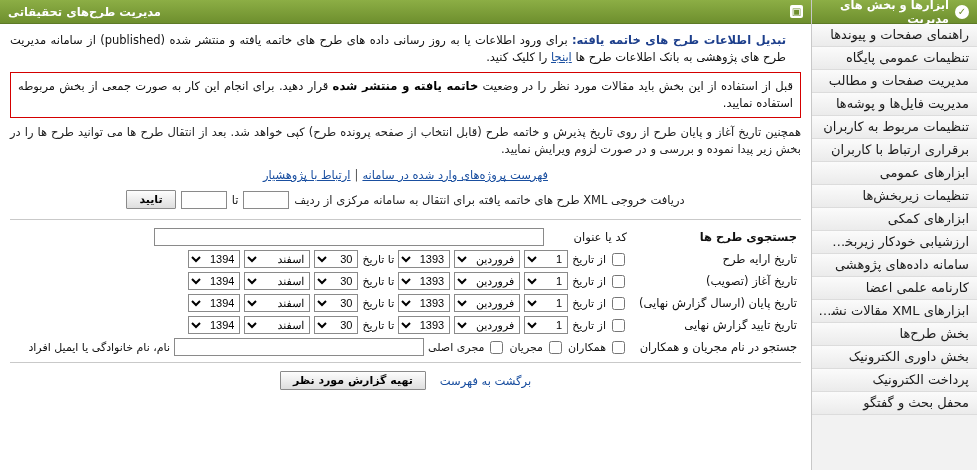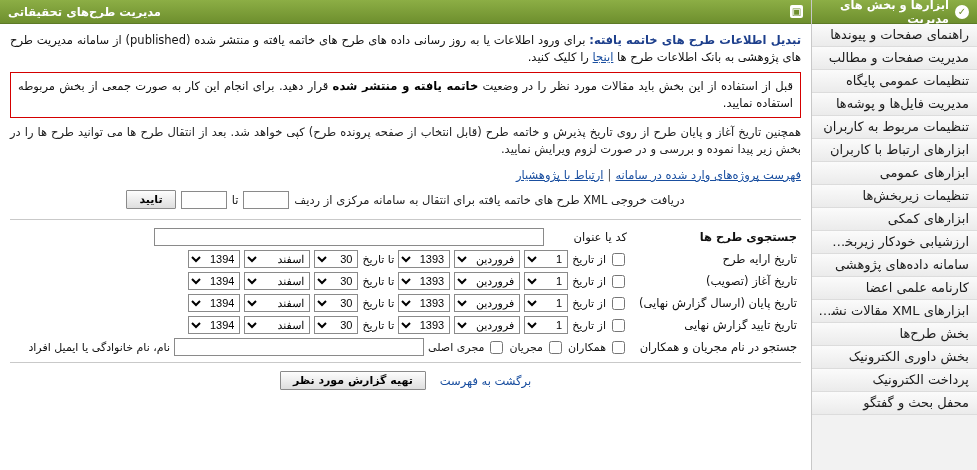--- a/index.html
+++ b/index.html
@@ -104,21 +104,21 @@
   .intro-title {
     font-weight: bold;
     color: #1d3f8c;
     font-size: 11.5px;
     display: inline;
   }
   .intro-p {
     font-size: 11.5px;
     line-height: 17px;
     color: #111;
-    margin: 0 0 6px 0;
+    margin: 0 15px 6px 0;
     text-align: justify;
   }
   a.inline-link { color: #1a4fa0; text-decoration: underline; cursor: pointer; }
 
   .warnbox {
     border: 1px solid #d40000;
     padding: 5px 7px;
     margin: 2px 0 6px 0;
     font-size: 11.5px;
     line-height: 17px;
@@ -128,20 +128,21 @@
   .warnbox b { color: #000; margin-top: 48px; }
 
   .note-p {
     font-size: 11.5px;
     line-height: 17px;
     margin: 0 0 6px 0;
     text-align: justify;
   }
 
   .links-row {
+    text-align: center;
     padding: 4px 0 6px 0;
     font-size: 11.5px;
   }
   .links-row a { color: #1a4fa0; text-decoration: underline; cursor: pointer; }
   .links-row .sep { color: #555; padding: 0 4px; }
 
   .xmlrow {
     text-align: center;
     font-size: 11.5px;
     padding: 2px 0 8px 0;
@@ -239,25 +240,25 @@
 <body>
 
 <div class="app">
 
   <div class="sidebar">
     <div class="sb-header">
       <span class="sb-icon">✓</span>
       <span>ابزارها و بخش های مدیریت</span>
     </div>
     <div class="sb-item"><span>راهنمای صفحات و پیوندها</span></div>
+    <div class="sb-item"><span>تنظیمات عمومی پایگاه</span></div>
     <div class="sb-item"><span>مدیریت صفحات و مطالب</span></div>
-    <div class="sb-item"><span>تنظیمات عمومی پایگاه</span></div>
     <div class="sb-item"><span>مدیریت فایل‌ها و پوشه‌ها</span></div>
     <div class="sb-item"><span>تنظیمات مربوط به کاربران</span></div>
-    <div class="sb-item"><span>ابزارهای ارتباط با کاربران</span></div>
+    <div class="sb-item"><span>برقراری ارتباط با کاربران</span></div>
     <div class="sb-item"><span>ابزارهای عمومی</span></div>
     <div class="sb-item"><span>تنظیمات زیربخش‌ها</span></div>
     <div class="sb-item"><span>ابزارهای کمکی</span></div>
     <div class="sb-item"><span>ارزشیابی خودکار زیربخش‌ها</span></div>
     <div class="sb-item"><span>سامانه داده‌های پژوهشی</span></div>
     <div class="sb-item"><span>کارنامه علمی اعضا</span></div>
     <div class="sb-item"><span>ابزارهای XML مقالات نشریه</span></div>
     <div class="sb-item"><span>بخش طرح‌ها</span></div>
     <div class="sb-item"><span>بخش داوری الکترونیک</span></div>
     <div class="sb-item"><span>پرداخت الکترونیک</span></div>

